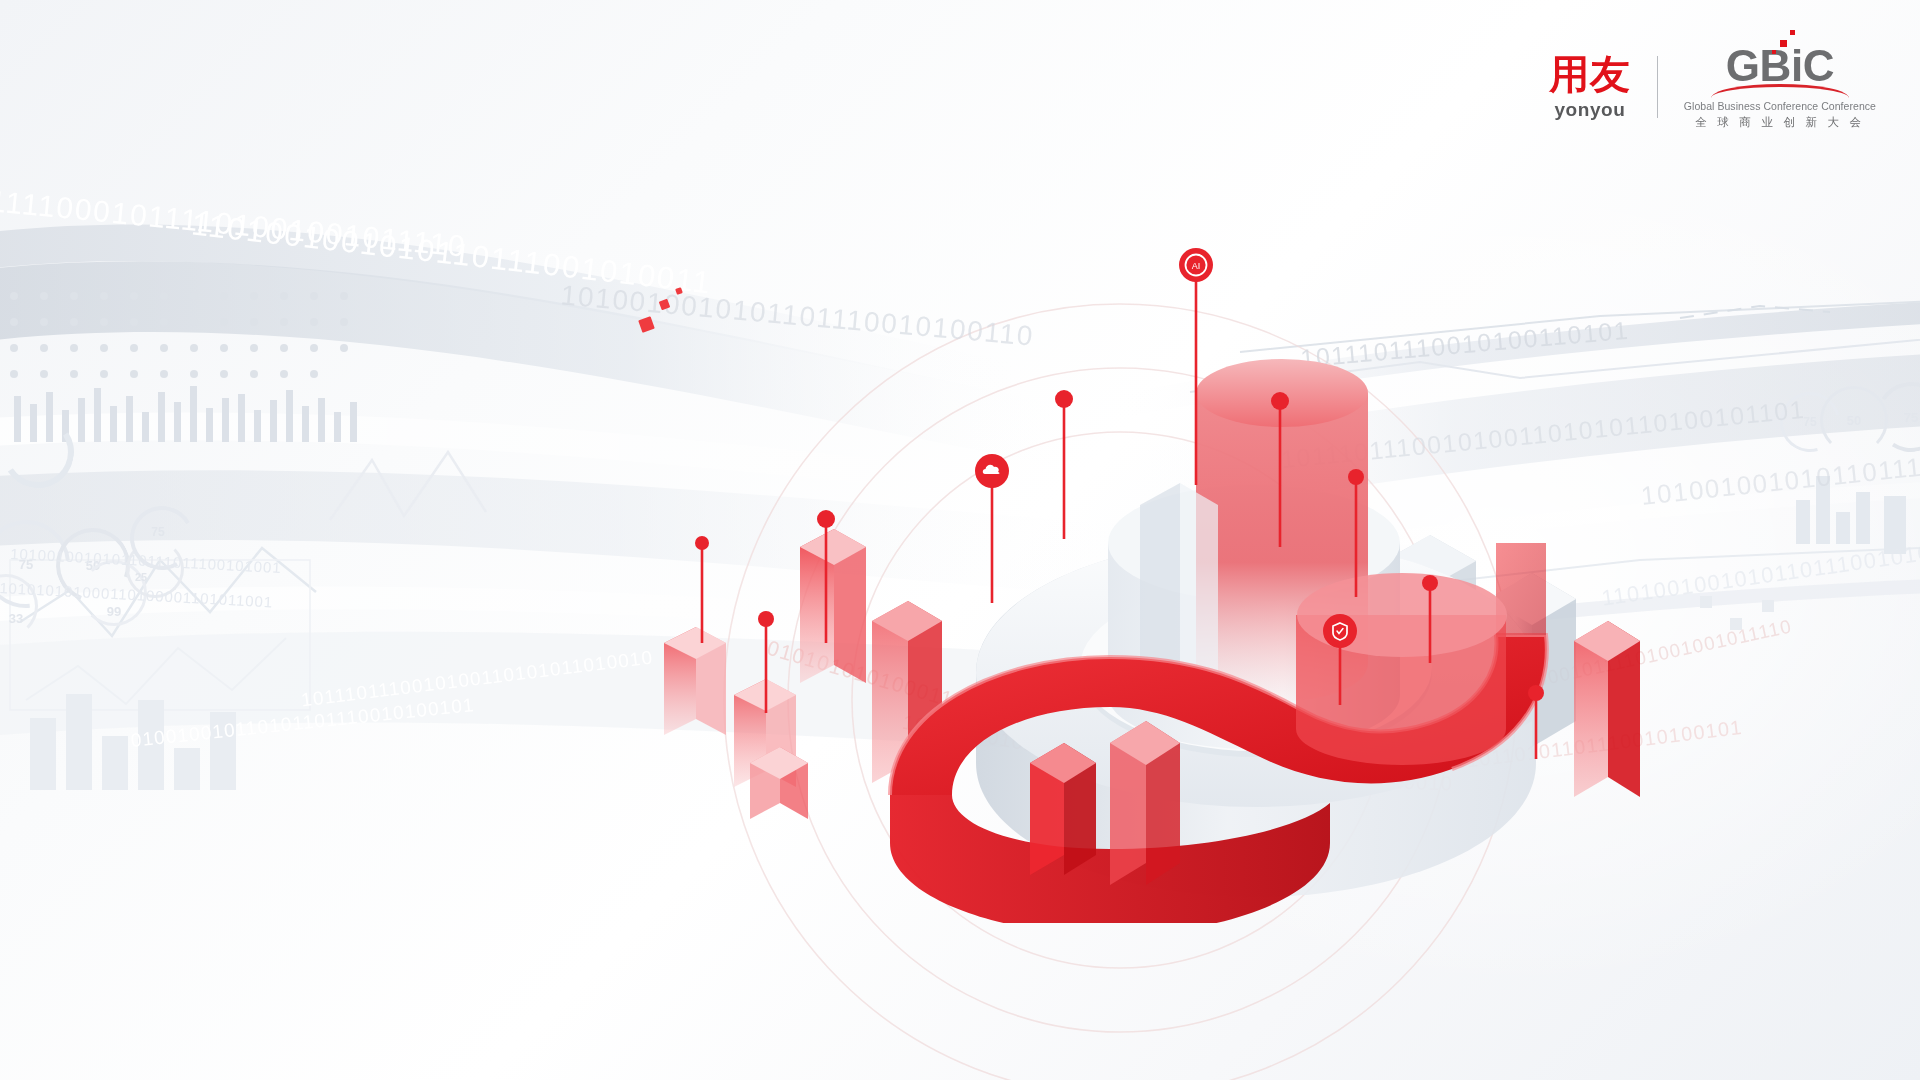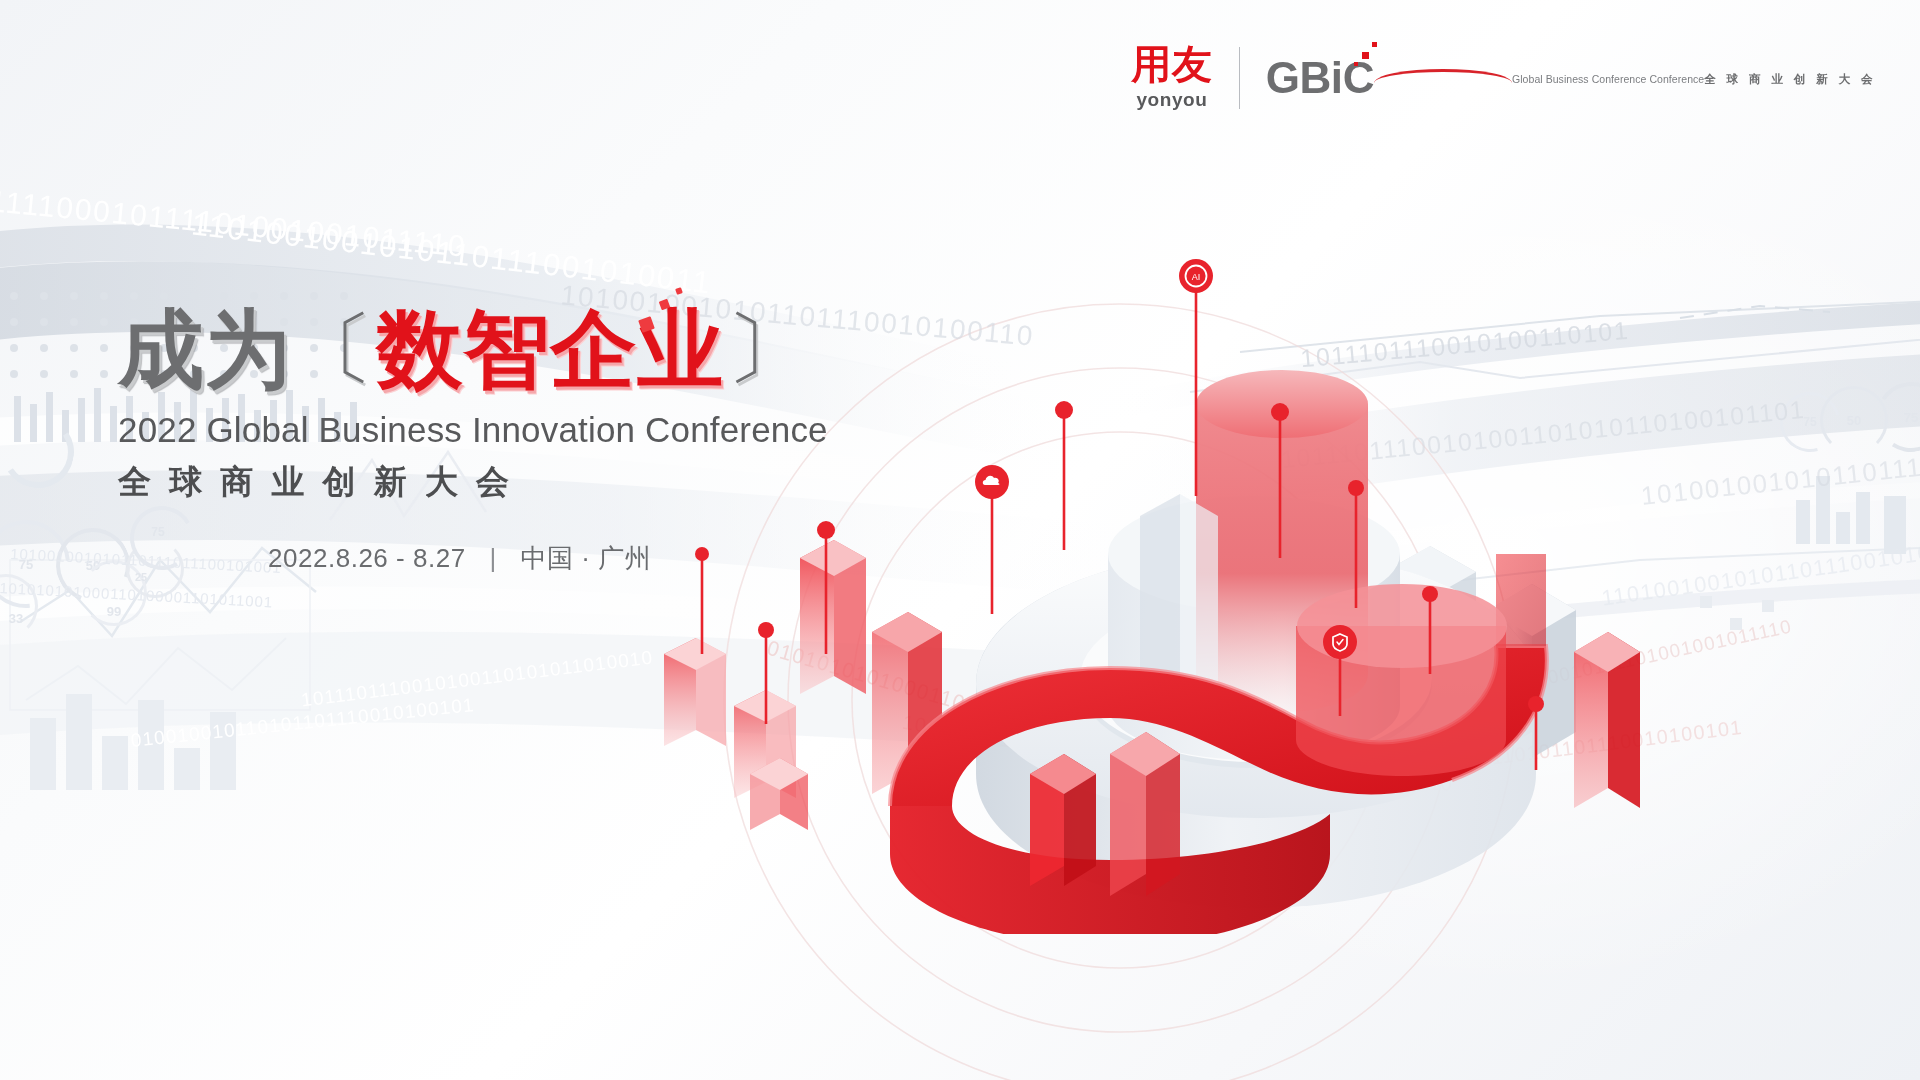--- a/index.html
+++ b/index.html
@@ -75,41 +75,41 @@
   #logo .yonyou{display:flex;flex-direction:column;align-items:center;margin-left:33px;}
   #logo .yy-cn{
     font-family:"DejaVu Sans","Liberation Sans",sans-serif;
     font-size:40px;font-weight:700;color:#e1121a;letter-spacing:.02em;line-height:1;
   }
   #logo .yy-en{
     font-family:"Liberation Sans",sans-serif;font-size:19px;font-weight:700;
     color:#58595b;letter-spacing:.03em;margin-top:5px;
   }
   #logo .divider{width:1px;height:62px;background:#b9bcc1;}
-  #logo .gbic{display:flex;flex-direction:row;align-items:center;position:relative;}
+  #logo .gbic{display:flex;flex-direction:column;align-items:center;position:relative;}
   #logo .gbic-main{
     font-family:"Liberation Sans",sans-serif;font-size:44px;font-weight:700;
     color:#6d6e70;letter-spacing:-.01em;line-height:1;position:relative;
   }
   #logo .gbic-swoosh{
     width:138px;height:11px;margin-top:-4px;
     border-top:3px solid #d8232a;border-radius:50%/100% 100% 0 0;
   }
   #logo .gbic-en{
     font-family:"Liberation Sans",sans-serif;font-size:10.5px;color:#7b7d80;
     letter-spacing:.005em;margin-top:2px;
   }
   #logo .gbic-cn{
-    font-family:"DejaVu Sans","Liberation Sans",sans-serif;font-size:11.5px;font-weight:700;
+    font-family:"DejaVu Sans","Liberation Sans",sans-serif;font-size:11.5px;font-weight:400;
     color:#6d6e70;letter-spacing:.3em;margin-top:3px;
   }
   .dotfleck{position:absolute;background:#e1121a;}
 
   
-  #art{position:absolute;left:640px;top:254px;width:1060px;height:680px;text-decoration:underline;}
+  #art{position:absolute;left:640px;top:243px;width:1060px;height:680px;text-decoration:underline;}
   #art svg{width:100%;height:100%;display:block;}
 </style>
 </head>
 <body>
 
 <div id="banner">
 
   <div class="layer">
     <svg width="1920" height="1080" viewBox="0 0 1920 1080">
       <defs>
@@ -500,38 +500,20 @@
       </g>
 
       <g>
         <circle cx="352" cy="228" r="17" fill="#e8232c"></circle>
         <path d="M352,246 L344,236 L360,236 Z" fill="#e8232c"></path>
         <path d="M345,231 C342,231 342,226 345.5,226 C346,221.5 352,220 354,224 C358,223 360,227 358,229 C360,229.5 360,231 358,231 Z" fill="#ffffff"></path>
       </g>
     </svg>
   </div>
 
-  <div id="textblock">
-
-    <div id="headline">
-      <span class="grey">成为</span>
-      <span class="brk">〔</span>
-      <span class="red">数智企业</span>
-      <span class="brk">〕</span>
-    </div>
-
-    <div id="subtitle-en">2022 Global Business Innovation Conference</div>
-    <div id="subtitle-cn">全球商业创新大会</div>
-
-    <div id="meta">
-      <span>2022.8.26 - 8.27</span>
-      <span class="sep">|</span>
-      <span>中国 · 广州</span>
-    </div>
-  </div>
 
   <div class="spark" style="left:640px;top:318px;width:13px;height:13px;"></div>
   <div class="spark" style="left:660px;top:300px;width:9px;height:9px;"></div>
   <div class="spark" style="left:676px;top:288px;width:6px;height:6px;"></div>
 
   <div id="logo">
     <div class="yonyou">
       <div class="yy-cn">用友</div>
       <div class="yy-en">yonyou</div>
     </div>

